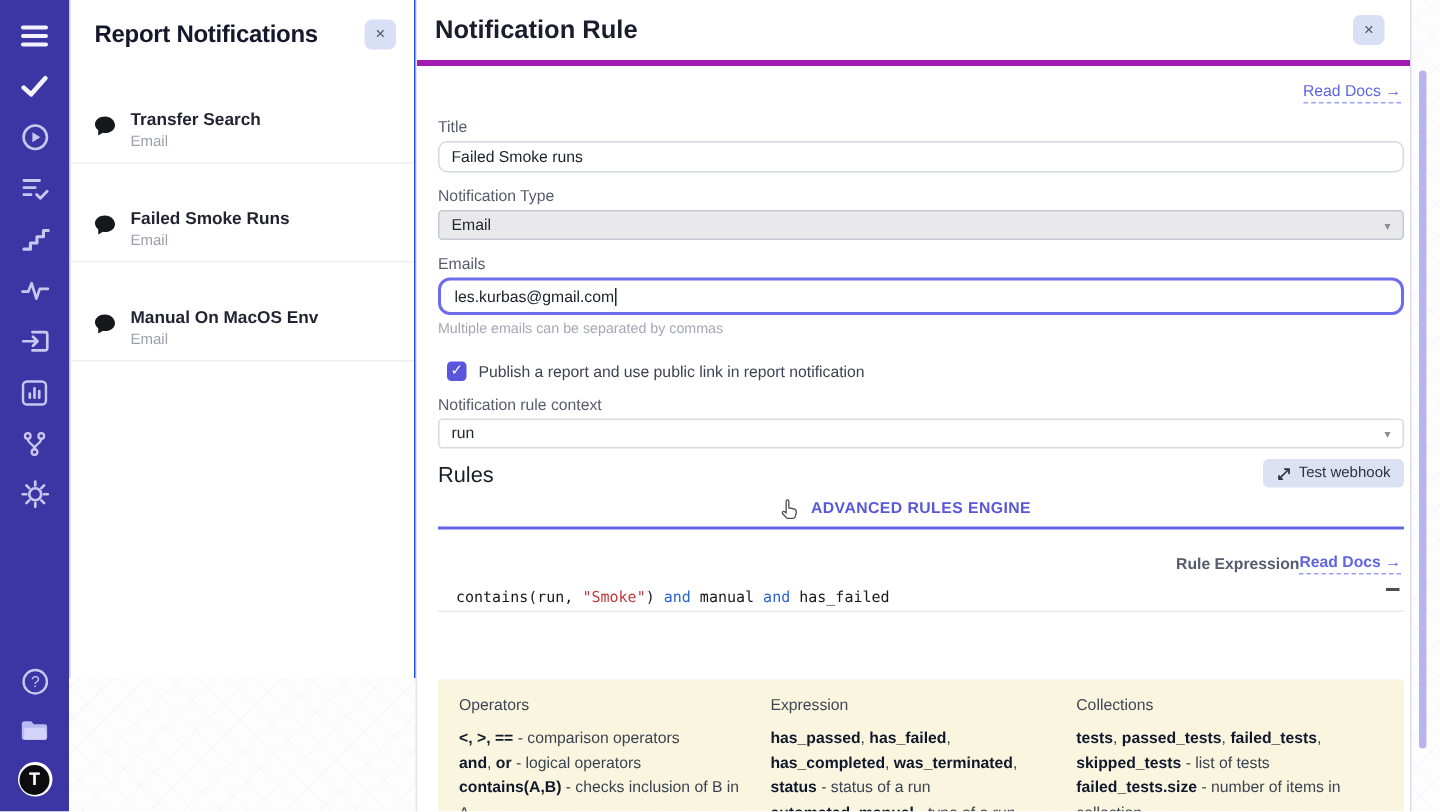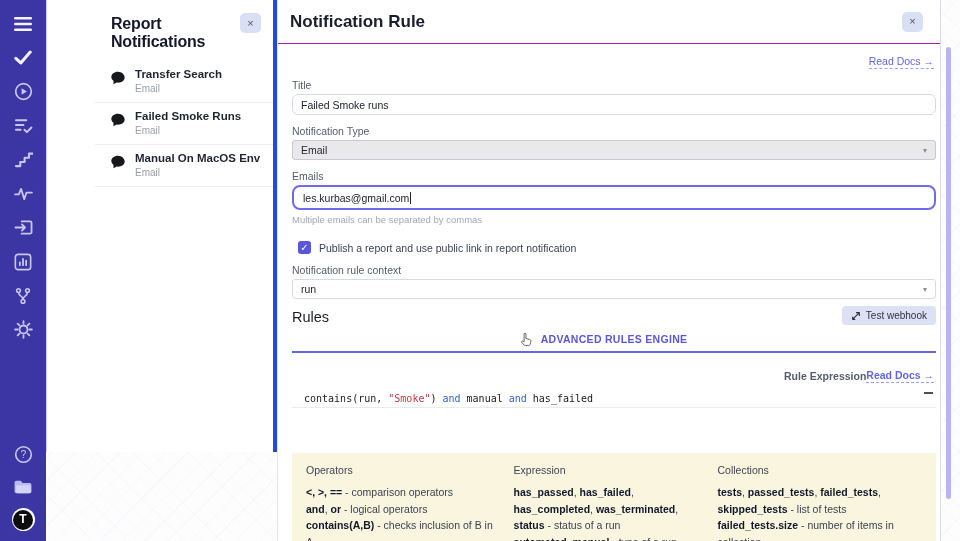--- a/index.html
+++ b/index.html
@@ -31,44 +31,44 @@
   .side-bottom { margin-top: auto; display: flex; flex-direction: column; gap: 11px; align-items: center; }
   .logo-circle { width: 23px; height: 23px; border-radius: 50%; background: #ffffff;
     display: flex; align-items: center; justify-content: center; }
   .logo-inner { width: 20px; height: 20px; border-radius: 50%; background: #0c0c0f; color: #ffffff;
     font-size: 12px; font-weight: 700; display: flex; align-items: center; justify-content: center;
     line-height: 1; padding-bottom: 1px; }
 
   
   .list-panel {
     position: absolute; left: 46px; top: 0; width: 231px; height: 452px; background: #fff;
-    border-right: 4px solid #1d4ed8; border-left: 1px solid #cbcaf0; z-index: 2; padding-left: 48px;
+    border-right: 1px solid #1d4ed8; border-left: 1px solid #cbcaf0; z-index: 2;
   }
   .list-header { padding: 13px 12px 10px 16px; display: flex; align-items: flex-start; justify-content: space-between; }
   .list-title { font-size: 16px; font-weight: 700; color: #15182a; letter-spacing: -0.2px; padding-top: 2px; }
   .close-btn {
     min-width: 21px; height: 20px; background: #d9e0f6; border: none; border-radius: 5px;
     color: #4b5563; font-size: 11px; line-height: 1; display: flex; align-items: center;
     justify-content: center; cursor: pointer; padding: 0 6px;
   }
   .notif-item { display: flex; gap: 9px; padding: 7px 10px 8px 15px; border-bottom: 1px solid #edeef4;
-    align-items: flex-start; cursor: pointer; }
+    align-items: flex-start; cursor: pointer; margin-top: 24px; }
   .notif-item:first-of-type { border-top: 1px solid #f1f2f6; }
   .bubble-wrap { margin-top: 3px; flex: 0 0 auto; }
   .notif-title { font-size: 11.5px; font-weight: 700; color: #1f2430; }
   .notif-sub { font-size: 10px; color: #9aa0ab; margin-top: 3px; }
 
   
   .main-panel {
     position: absolute; left: 277px; top: 0; width: 664px; height: 541px; background: #fff;
     border-left: 1px solid #e3e4ee; border-right: 1px solid #dddcee; overflow: hidden; z-index: 1;
     display: flex; flex-direction: column;
   }
   .main-header { height: 44px; flex: 0 0 auto; padding: 0 17px 0 12px; display: flex; align-items: center;
-    justify-content: space-between; border-bottom: 1px solid #a21caf; }
+    justify-content: space-between; border-bottom: 4px solid #a21caf; }
   .main-title { font-size: 17px; font-weight: 700; color: #191d2c; }
   .content { position: relative; padding: 5px 4px 0 14px; flex: 1; }
 
   .docs-row { text-align: right; padding-right: 2px; margin-top: 2px; }
   .read-docs { font-size: 10.5px; color: #6065e0; text-decoration: none;
     border-bottom: 1px dashed #9aa0f0; padding-bottom: 1px; cursor: pointer; }
 
   .field-label { font-size: 10.5px; color: #555c6b; margin-top: 10px; }
   .text-input {
     margin-top: 3px; width: 100%; height: 21px; border: 1px solid #d6d9e4; border-radius: 6px;

